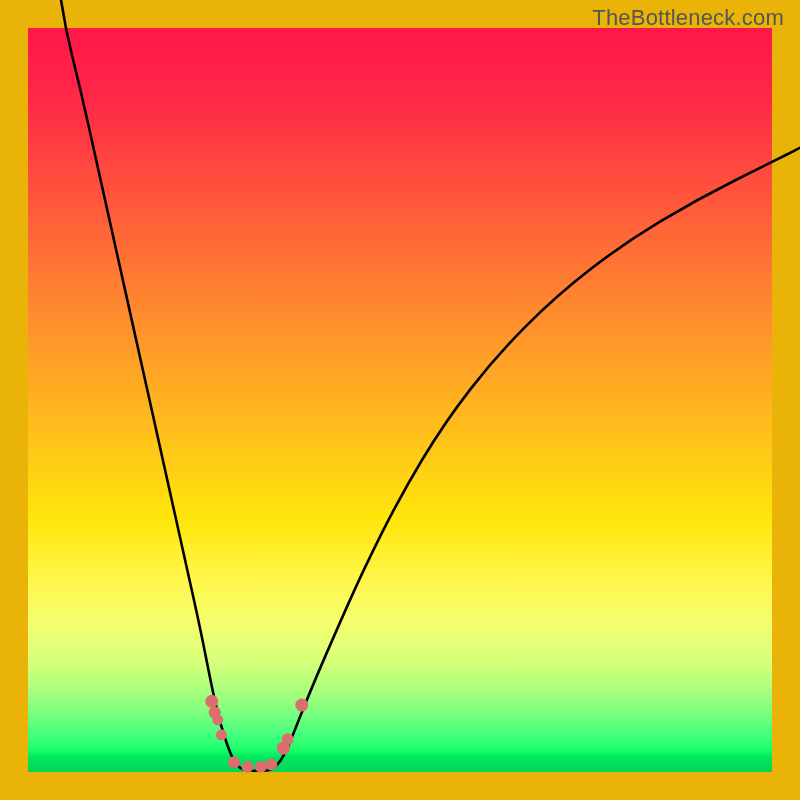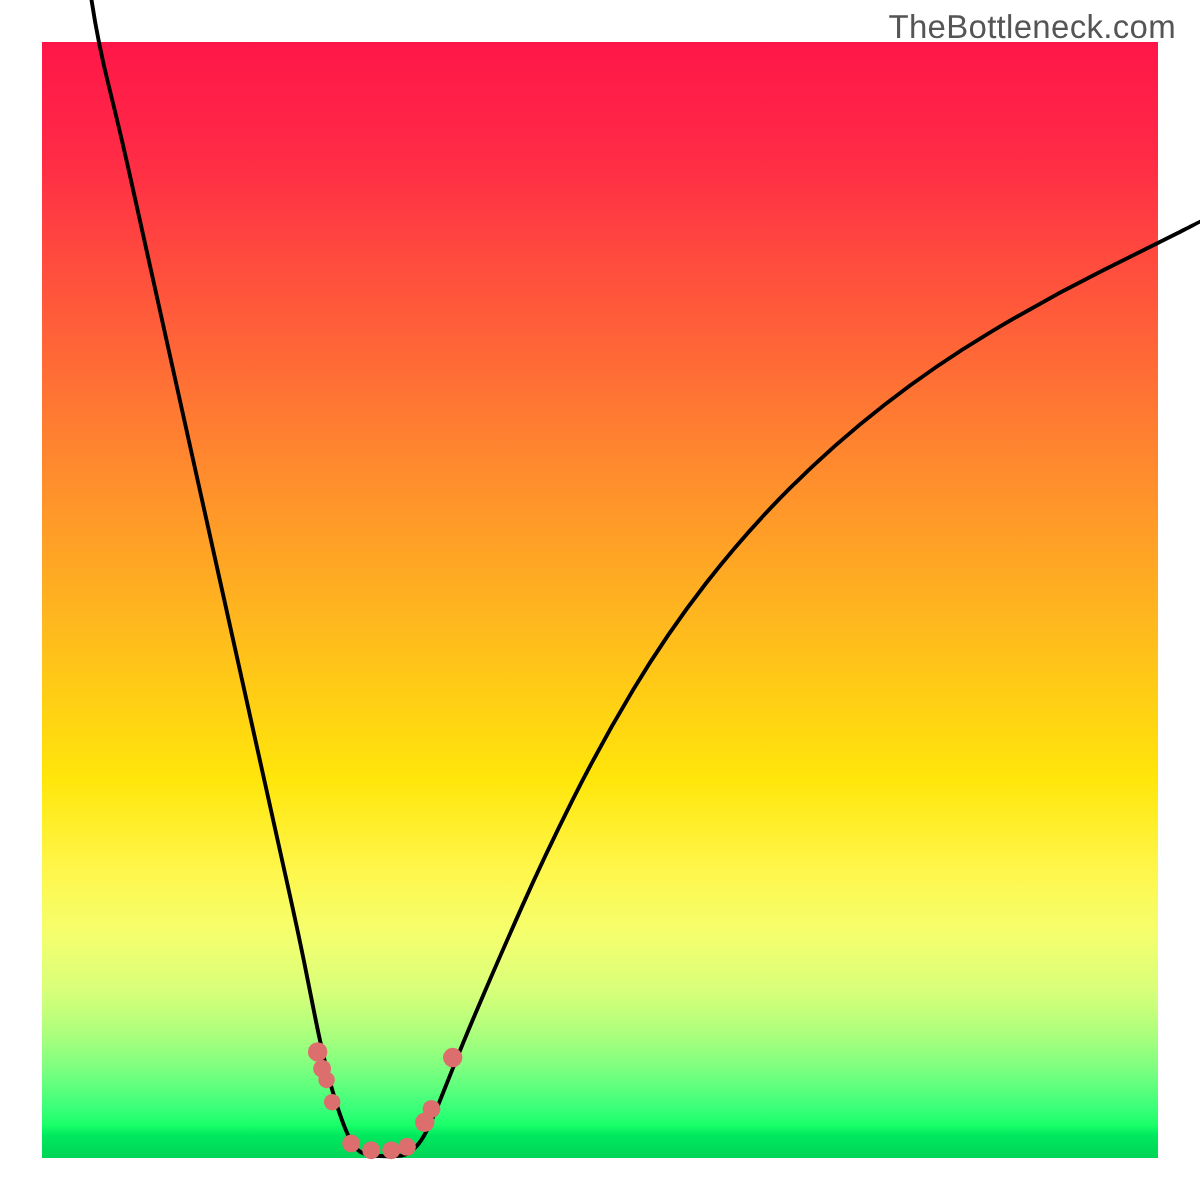--- a/index.html
+++ b/index.html
@@ -10,21 +10,21 @@
     overflow: hidden;
     background: #000;
     font-family: Arial, Helvetica, sans-serif;
   }
   .frame {
     position: absolute;
     top: 0;
     left: 0;
     width: 800px;
     height: 800px;
-    background: #ffffff;
+    background: #eab308;
   }
   .plot {
     position: absolute;
     top: 28px;
     left: 28px;
     width: 744px;
     height: 744px;
     
     background: linear-gradient(
       to bottom,

